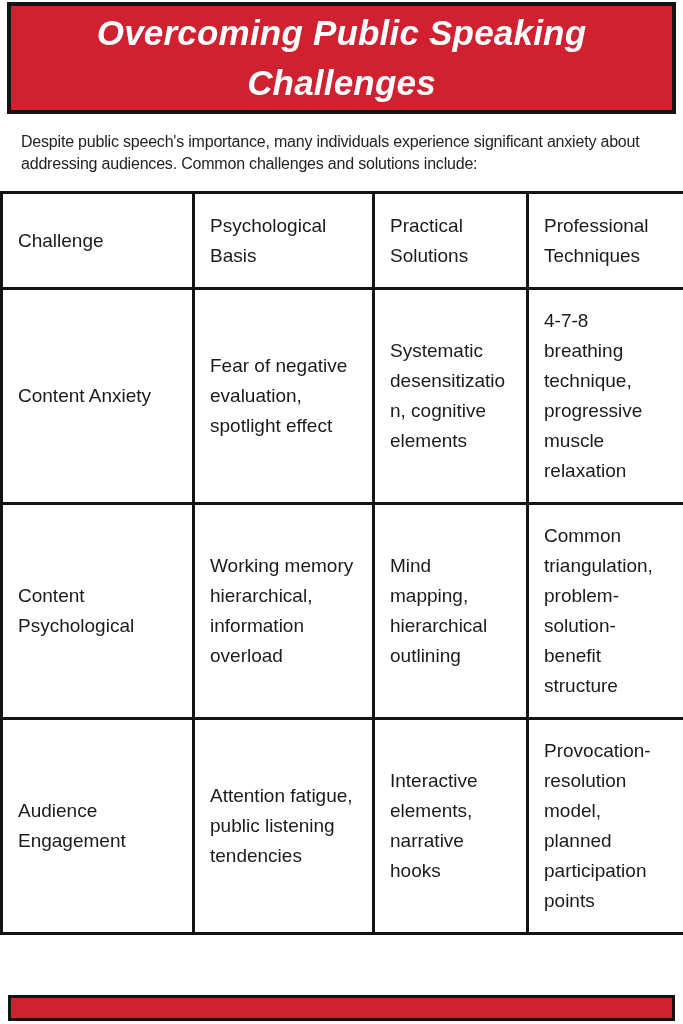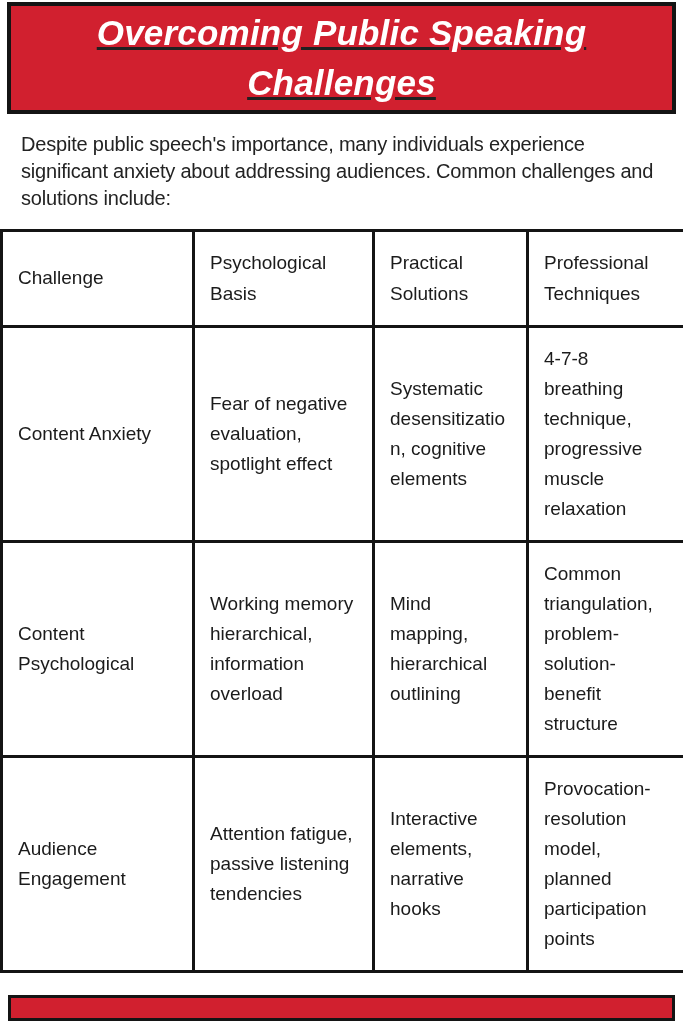--- a/index.html
+++ b/index.html
@@ -22,37 +22,36 @@
   
   .banner {
     margin: 2px 7px 0 7px;
     background: #d1202f;
     border: 4px solid #141414;
     height: 104px;
     display: flex;
     align-items: center;
     justify-content: center;
     text-align: center;
-    text-decoration: underline;
   }
   .banner h1 {
     margin: 0;
     max-width: 560px;
     font-size: 35px;
     line-height: 1.42;
     font-weight: bold;
     font-style: italic;
     color: #ffffff;
     letter-spacing: 0.2px;
   }
   
   .intro {
     margin: 17px 14px 0 21px;
     width: 648px;
-    font-size: 20px;
+    font-size: 16px;
     line-height: 1.35;
     color: #232323;
     letter-spacing: -0.2px;
   }
   
   table.challenges {
     margin-top: 17px;
     width: 683px;
     border-collapse: collapse;
     table-layout: fixed;
@@ -119,21 +118,21 @@
         <td>4-7-8 breathing technique, progressive muscle relaxation</td>
       </tr>
       <tr class="data-row">
         <td>Content Psychological</td>
         <td>Working memory hierarchical, information overload</td>
         <td>Mind mapping, hierarchical outlining</td>
         <td>Common triangulation, problem-solution-benefit structure</td>
       </tr>
       <tr class="data-row">
         <td>Audience Engagement</td>
-        <td>Attention fatigue, passive listening tendencies</td>
+        <td>Attention fatigue, public listening tendencies</td>
         <td>Interactive elements, narrative hooks</td>
         <td>Provocation-resolution model, planned participation points</td>
       </tr>
     </tbody>
   </table>
 
   <div class="footer-bar"></div>
 
 </div>
 

